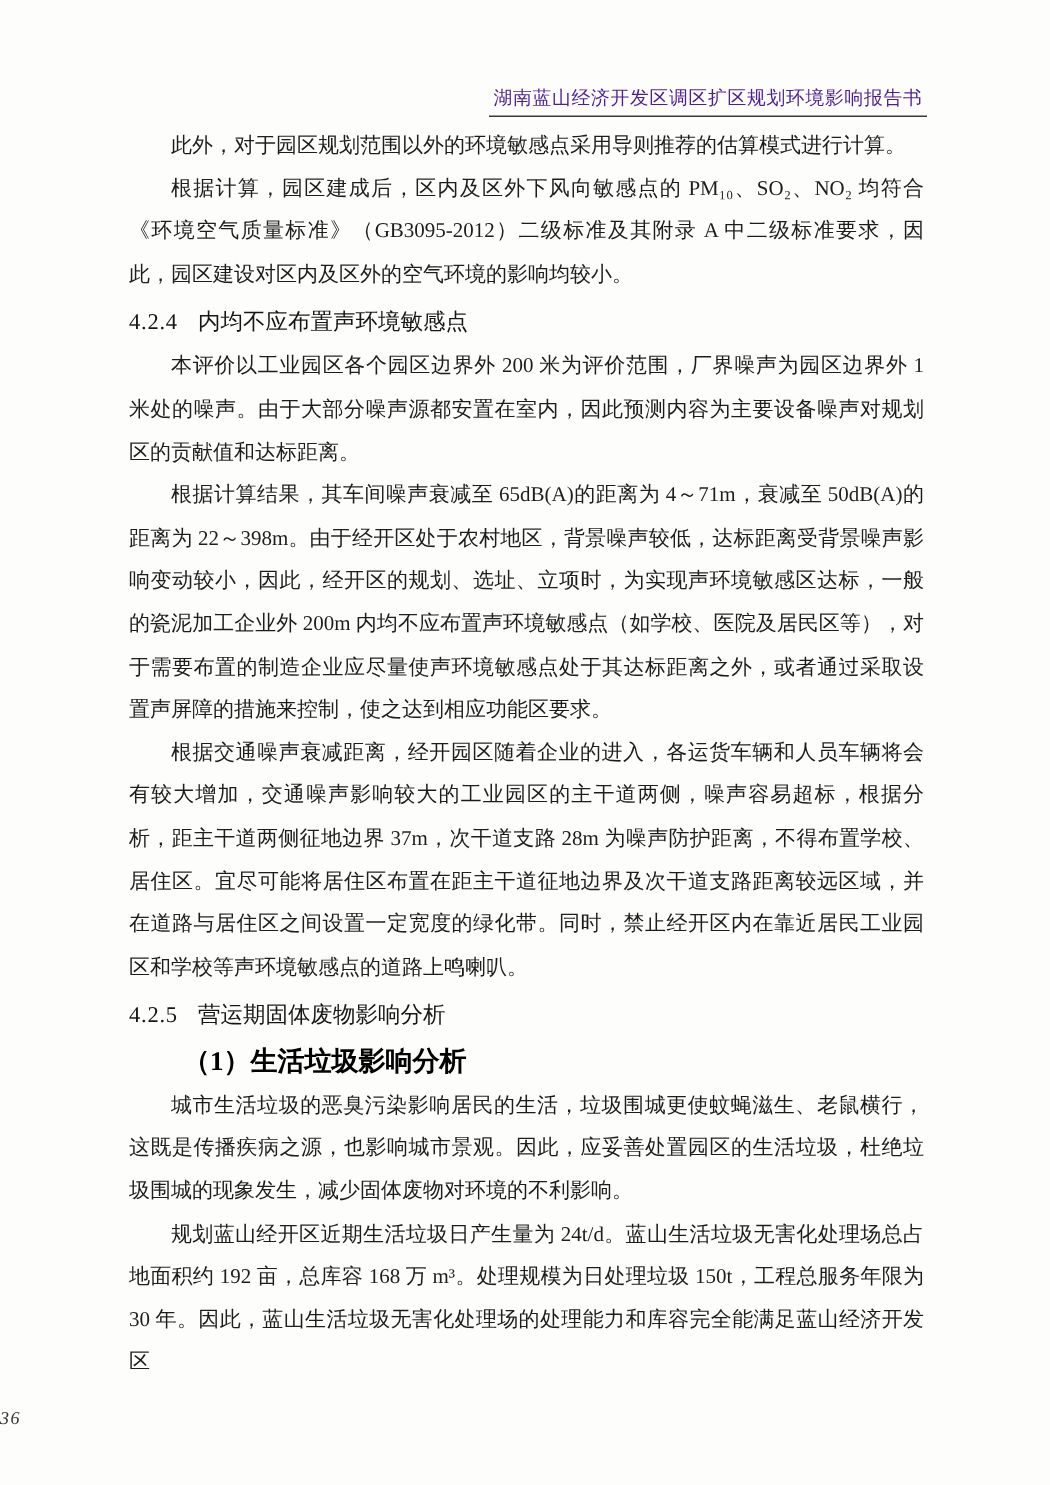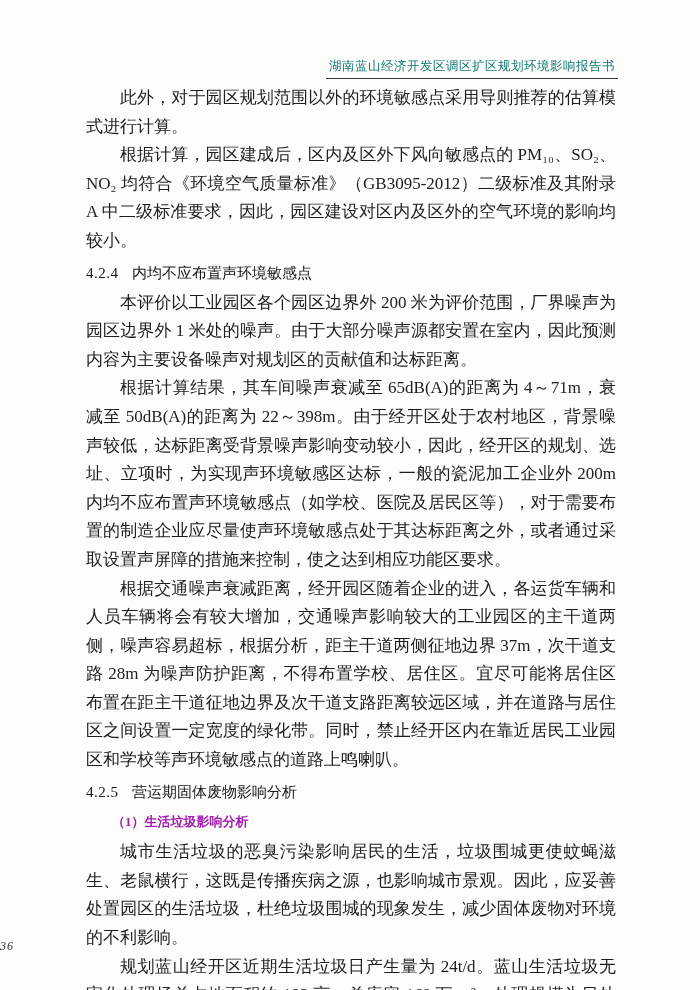--- a/index.html
+++ b/index.html
@@ -21,59 +21,59 @@
     position: absolute;
     top: 56px;
     left: 86px;
     right: 82px;
     text-align: right;
   }
   .running-header .header-text {
     display: inline-block;
     font-size: 12.5px;
     letter-spacing: 0.5px;
-    color: #0f766e;
+    color: #4c1d95;
     border-bottom: 1.5px solid #3a3a3a;
     padding: 0 3px 3px 3px;
     text-align: right;
   }
   .content {
     position: absolute;
     top: 84px;
     left: 86px;
     width: 530px;
   }
   .content p.body {
     margin: 0;
-    font-size: 17px;
+    font-size: 14px;
     line-height: 28.6px;
     text-align: justify;
     text-indent: 2em;
     color: #1d1d1d;
   }
   .sec-heading {
     margin: 3px 0 2px 0;
     font-size: 15px;
     font-weight: normal;
     line-height: 28px;
     color: #161616;
   }
   .sec-heading .sec-num {
     display: inline-block;
     margin-right: 0.9em;
     letter-spacing: 0.5px;
     text-align: center;
   }
   .sub-heading {
     margin: 2px 0 2px 0;
-    font-size: 13px;
+    font-size: 18px;
     font-weight: bold;
     line-height: 28.5px;
     text-indent: 2em;
-    color: #a21caf;
+    color: #000000;
   }
   .page-footer {
     position: absolute;
     bottom: 36px;
     left: 0;
     width: 100%;
     text-align: left;
     font-style: italic;
   }
   .page-footer .page-number {

